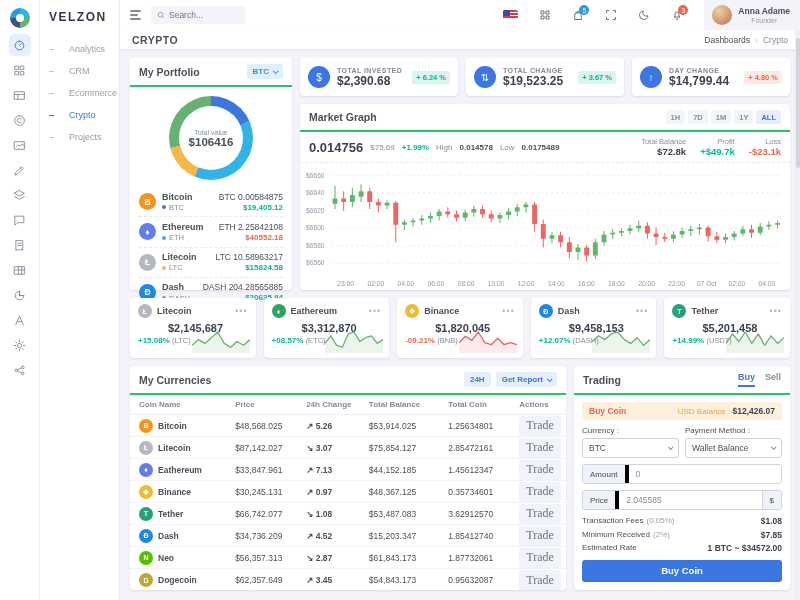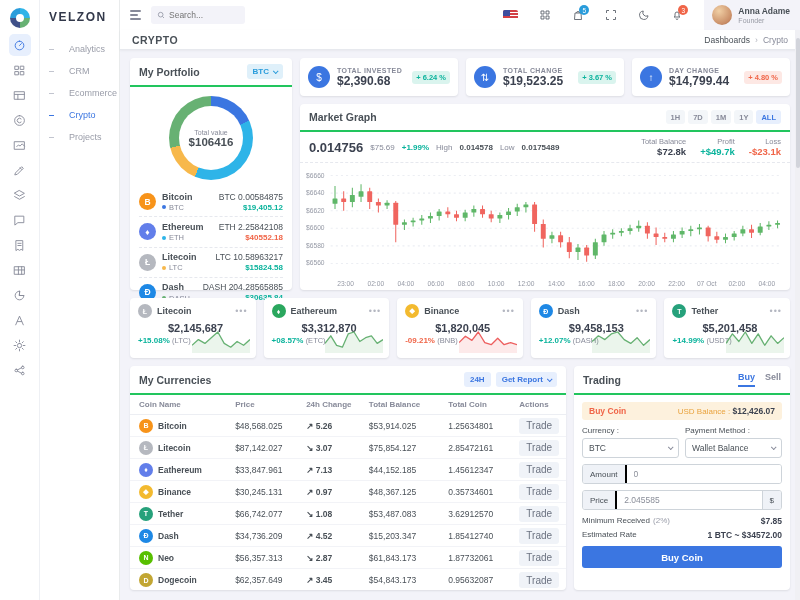--- a/index.html
+++ b/index.html
@@ -25,21 +25,21 @@
 
   
   .main { flex:1; display:flex; flex-direction:column; min-width:0; }
   .topbar { height:30px; background:#fff; display:flex; align-items:center; padding-left:10px; flex-shrink:0; }
   .hamburger { display:flex; flex-direction:column; gap:2.5px; margin-right:10px; cursor:pointer; }
   .hamburger span { width:11px; height:1.5px; background:#878a99; border-radius:1px; }
   .hamburger span:nth-child(2){ width:8px; }
   .searchbox { width:94px; height:18px; background:#f3f3f9; border-radius:3px; display:flex; align-items:center; gap:4px; padding:0 6px; color:#878a99; }
   .searchbox svg { width:8px; height:8px; flex-shrink:0; }
   .searchbox input { border:none; background:transparent; outline:none; font-size:8.5px; color:#878a99; width:70px; font-family:"Liberation Sans",sans-serif; }
-  .top-right { margin-left:auto; display:flex; align-items:center; gap:21px; height:100%; }
+  .top-right { margin-left:auto; display:flex; align-items:center; gap:21px; height:100%;text-align:center; }
   .tb-icon { position:relative; color:#5f646d; display:flex; align-items:center; cursor:pointer; }
   .tb-icon svg { width:12px; height:12px; }
   .flag { width:15px; height:10px; border-radius:2px; background:repeating-linear-gradient(#d23f44 0 1.6px,#fff 1.6px 3.2px); position:relative; overflow:hidden; }
   .flag:after { content:""; position:absolute; left:0; top:0; width:7px; height:5.5px; background:#3c4d9e; }
   .badge-dot { position:absolute; top:-4px; right:-5px; min-width:10px; height:10px; border-radius:5px; color:#fff; font-size:6.5px; display:flex; align-items:center; justify-content:center; padding:0 2px; }
   .badge-cyan { background:#299cdb; } .badge-red { background:#f06548; }
   .userbox { background:#f3f3f9; height:100%; display:flex; align-items:center; gap:6px; padding:0 10px 0 8px; cursor:pointer; }
   .avatar { width:20px; height:20px; border-radius:50%; background:radial-gradient(circle at 35% 30%,#f0cfa5,#c98d66 70%,#8d5b3e); }
   .uname { font-size:8.5px; font-weight:bold; color:#495057; line-height:1.2; }
   .urole { font-size:7px; color:#989ba5; }
@@ -128,38 +128,38 @@
   .tbl-head .tc { font-size:8px; font-weight:bold; color:#878a99; }
   .tbl-row { height:22px; border-bottom:1px solid #f2f3f7; }
   .tbl-row:last-child { border-bottom:none; }
   .tc { flex-shrink:0; }
   .tc1 { width:23%; display:flex; align-items:center; gap:5px; }
   .tc2 { width:17%; } .tc3 { width:15%; } .tc4 { width:19%; } .tc5 { width:17%; } .tc6 { width:9%; }
   .tbl-row .tc { font-size:8.5px; color:#495057; }
   .tbl-row .cicon { width:14px; height:14px; font-size:7px; }
   .tbl-row .coin-nm { font-weight:bold; font-size:8.5px; }
   .chg { font-weight:bold; }
-  .trade-btn { font-size:10px; color:#6b7280; background:#f0f3f8; border:none; border-radius:3px; padding:2.5px 7px; cursor:pointer; font-family:Liberation Sans, sans-serif; }
+  .trade-btn { font-size:12px; color:#6b7280; background:#f0f3f8; border:none; border-radius:3px; padding:2.5px 7px; cursor:pointer; font-family:Liberation Serif, serif; }
 
   
   .trading { height:224px; padding-bottom:7px; display:flex; flex-direction:column; }
   .t-tabs { margin-left:auto; display:flex; gap:10px; }
   .t-tab { font-size:9px; font-weight:bold; color:#878a99; cursor:pointer; padding-bottom:3px; }
   .t-tab.active { color:#3b76e1; border-bottom:2px solid #3b76e1; }
   .t-banner { margin:7px 8px 6px; background:#fdf1dd; border-radius:3px; display:flex; align-items:center; padding:4px 7px; }
   .t-banner .bc { font-size:8.5px; font-weight:bold; color:#f06548; }
   .t-banner .bal { margin-left:auto; font-size:8px; color:#e9a33f; }
   .t-banner .bal b { color:#3c4250; font-size:8.5px; }
   .t-grid { display:grid; grid-template-columns:1fr 1fr; gap:6px; padding:0 8px; }
   .t-label { font-size:8px; color:#495057; margin-bottom:3px; }
   .select { border:1px solid #ced4da; border-radius:3px; height:20px; display:flex; align-items:center; padding:0 6px; font-size:8.5px; color:#495057; cursor:pointer; }
   .select .chev { margin-left:auto; color:#878a99; }
   .igroup { display:flex; margin:6px 8px 0; border:1px solid #ced4da; border-radius:3px; height:20px; overflow:hidden; }
   .igroup .prefix, .igroup .suffix { background:#eff2f7; font-size:8px; color:#495057; display:flex; align-items:center; padding:0 7px; }
-  .igroup .prefix { border-right:2px solid #000000; }
+  .igroup .prefix { border-right:4px solid #000000; }
   .igroup .suffix { border-left:1px solid #ced4da; }
   .igroup input { flex:1; border:none; outline:none; font-size:8.5px; color:#8a8e99; padding:0 7px; min-width:0; font-family:"Liberation Sans",sans-serif; }
   .fees { padding:6px 8px 0; }
   .fee-row { display:flex; font-size:8px; color:#495057; margin-bottom:3.5px; }
   .fee-row .sub { color:#9a9da9; margin-left:3px; }
   .fee-row .fv { margin-left:auto; font-weight:bold; font-size:8.5px; color:#3c4250; }
   .buy-btn { margin:3px 8px 0; height:22px; background:#3b76e1; color:#fff; border:none; border-radius:3px; font-size:9.5px; font-weight:bold; cursor:pointer; font-family:inherit; }
 
   
   .scrolltrack { position:absolute; right:0; top:30px; bottom:0; width:5px; background:#f0f0f4; }
@@ -829,20 +829,25 @@
             <span class="prefix">Amount</span>
             <input value="0" style="">
           </div>
           <div class="igroup">
             <span class="prefix">Price</span>
             <input value="2.045585" style="">
             <span class="suffix">$</span>
           </div>
           <div class="fees" id="fees">
               <div class="fee-row">
+                <span>Transaction Fees</span>
+                <span class="sub">(0.05%)</span>
+                <span class="fv">$1.08</span>
+              </div>
+              <div class="fee-row">
                 <span>Minimum Received</span>
                 <span class="sub">(2%)</span>
                 <span class="fv">$7.85</span>
               </div>
               <div class="fee-row">
                 <span>Estimated Rate</span>
                 <span class="fv">1 BTC ~ $34572.00</span>
               </div>
             </div>
           <button class="buy-btn">Buy Coin</button>

